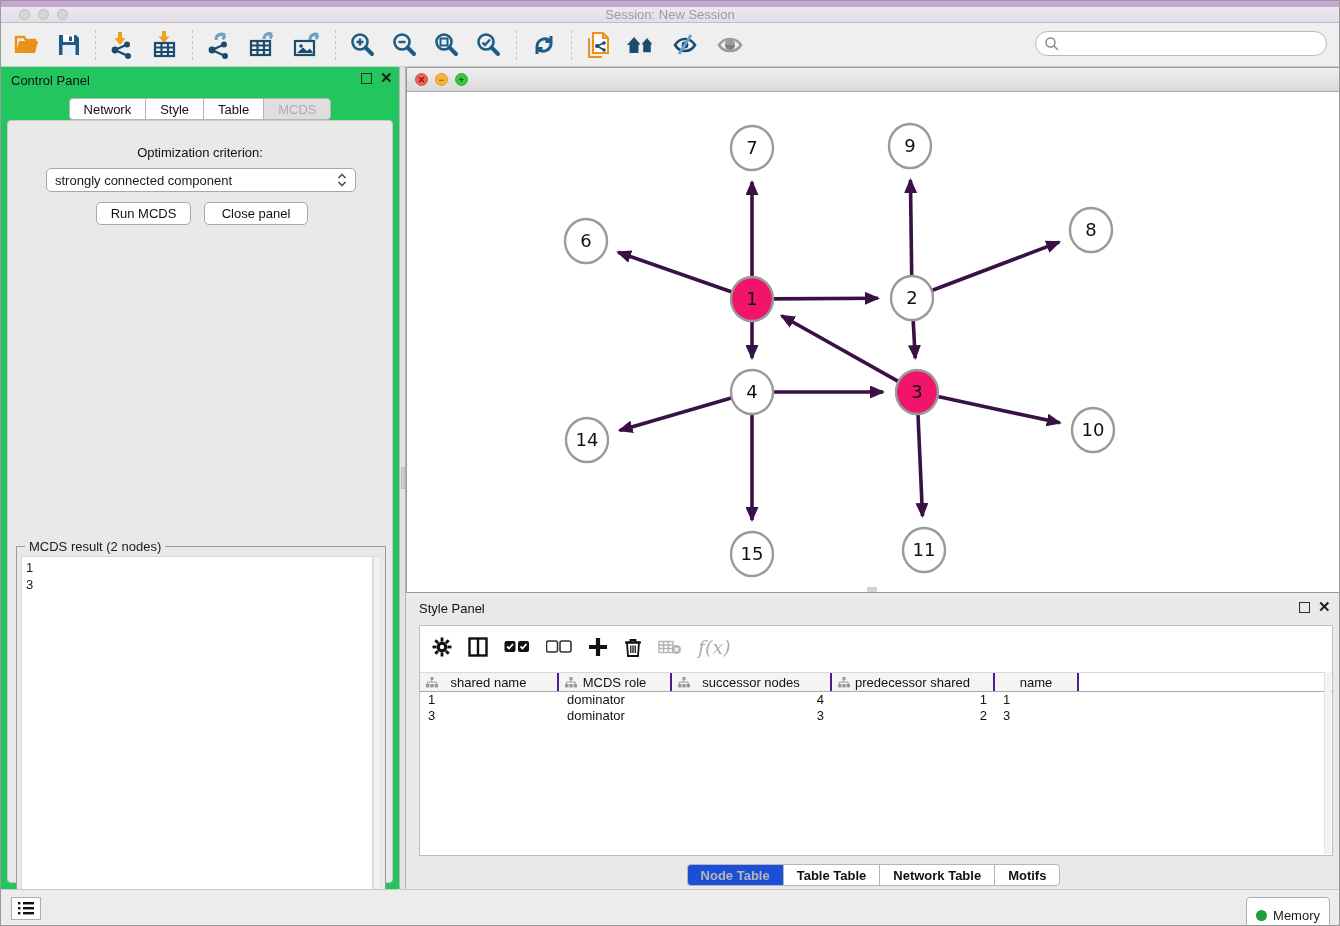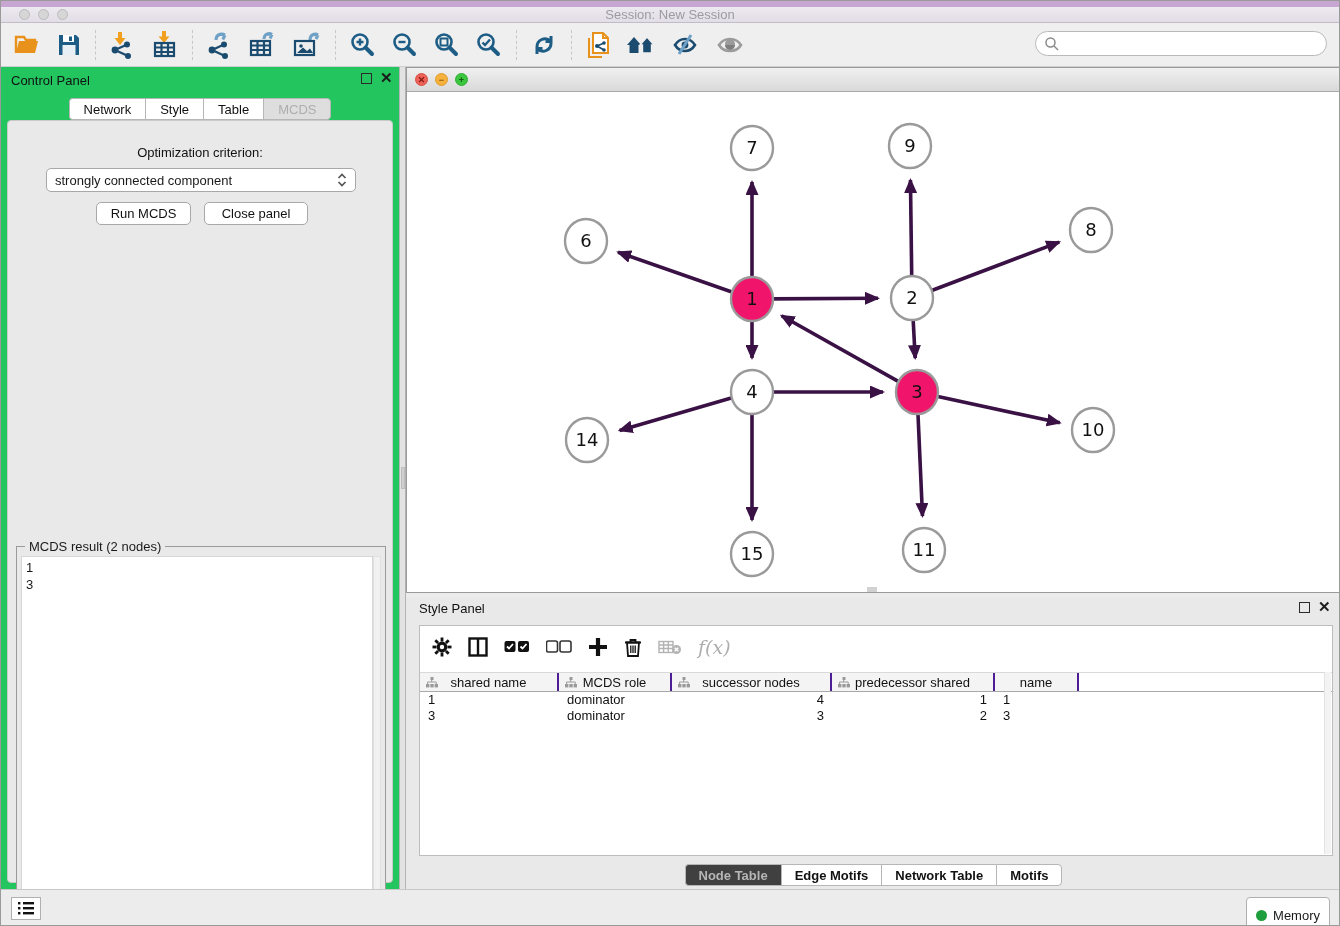--- a/index.html
+++ b/index.html
@@ -89,21 +89,21 @@
   .trow { display:flex; height:16px; }
   .tcell { font-size:13px; padding:0 8px; color:#111; overflow:hidden; }
   .c0 { width:139px; } .c1 { width:113px; } .c2 { width:160px; } .c3 { width:163px; } .c4 { width:84px; }
   .trow .c2, .trow .c3 { text-align:right; }
   #tp-vscroll { position:absolute; right:1px; top:46px; width:7px; bottom:1px; background:#f3f3f3; border-left:1px solid #e3e3e3; }
   #tp-tabs { position:absolute; left:0; bottom:5px; width:100%; display:flex; justify-content:center; }
   .b-tab { height:22px; padding:0 13px; border:1px solid #b6b6b6; border-right:none; background:#fff;
            display:flex; align-items:center; font-size:13px; font-weight:600; color:#111; }
   .b-tab:first-child { border-radius:4px 0 0 4px; }
   .b-tab.last { border-right:1px solid #b6b6b6; border-radius:0 4px 4px 0; }
-  .b-tab.active-disabled { background:#404040; color:#b6b6b6; }
+  .b-tab.active-disabled { background:#1d4ed8; color:#b6b6b6; }
 
   
   #status-bar { position:absolute; left:0; bottom:0; width:100%; height:36px; background:#ececec; border-top:1px solid #c8c8c8; }
   #list-btn { position:absolute; left:10px; top:7px; width:30px; height:23px; background:#fff; border:1px solid #b0b0b0; display:flex; align-items:center; justify-content:center; }
   #memory-btn { position:absolute; right:9px; top:7px; height:36px; padding:0 9px; background:#fff; border:1px solid #b0b0b0; border-radius:4px; display:flex; align-items:center; gap:6px; font-size:13px; }
   #memory-dot { width:11px; height:11px; border-radius:50%; }
 </style>
 </head>
 <body>
 
@@ -526,21 +526,21 @@
               <div class="tcell c2">3</div>
               <div class="tcell c3">2</div>
               <div class="tcell c4">3</div>
             </div>
           </div>
       </div>
       <div id="tp-vscroll"></div>
     </div>
     <div id="tp-tabs">
         <div class="b-tab active-disabled">Node Table</div>
-        <div class="b-tab">Edge Motifs</div>
+        <div class="b-tab">Table Table</div>
         <div class="b-tab">Network Table</div>
         <div class="b-tab last">Motifs</div>
       </div>
   </div>
 
   <div id="status-bar">
     <div id="list-btn">
       <svg width="18" height="15" viewBox="0 0 18 15">
           <g fill="#111">
             <rect x="1" y="1" width="2.4" height="2.4"></rect>

